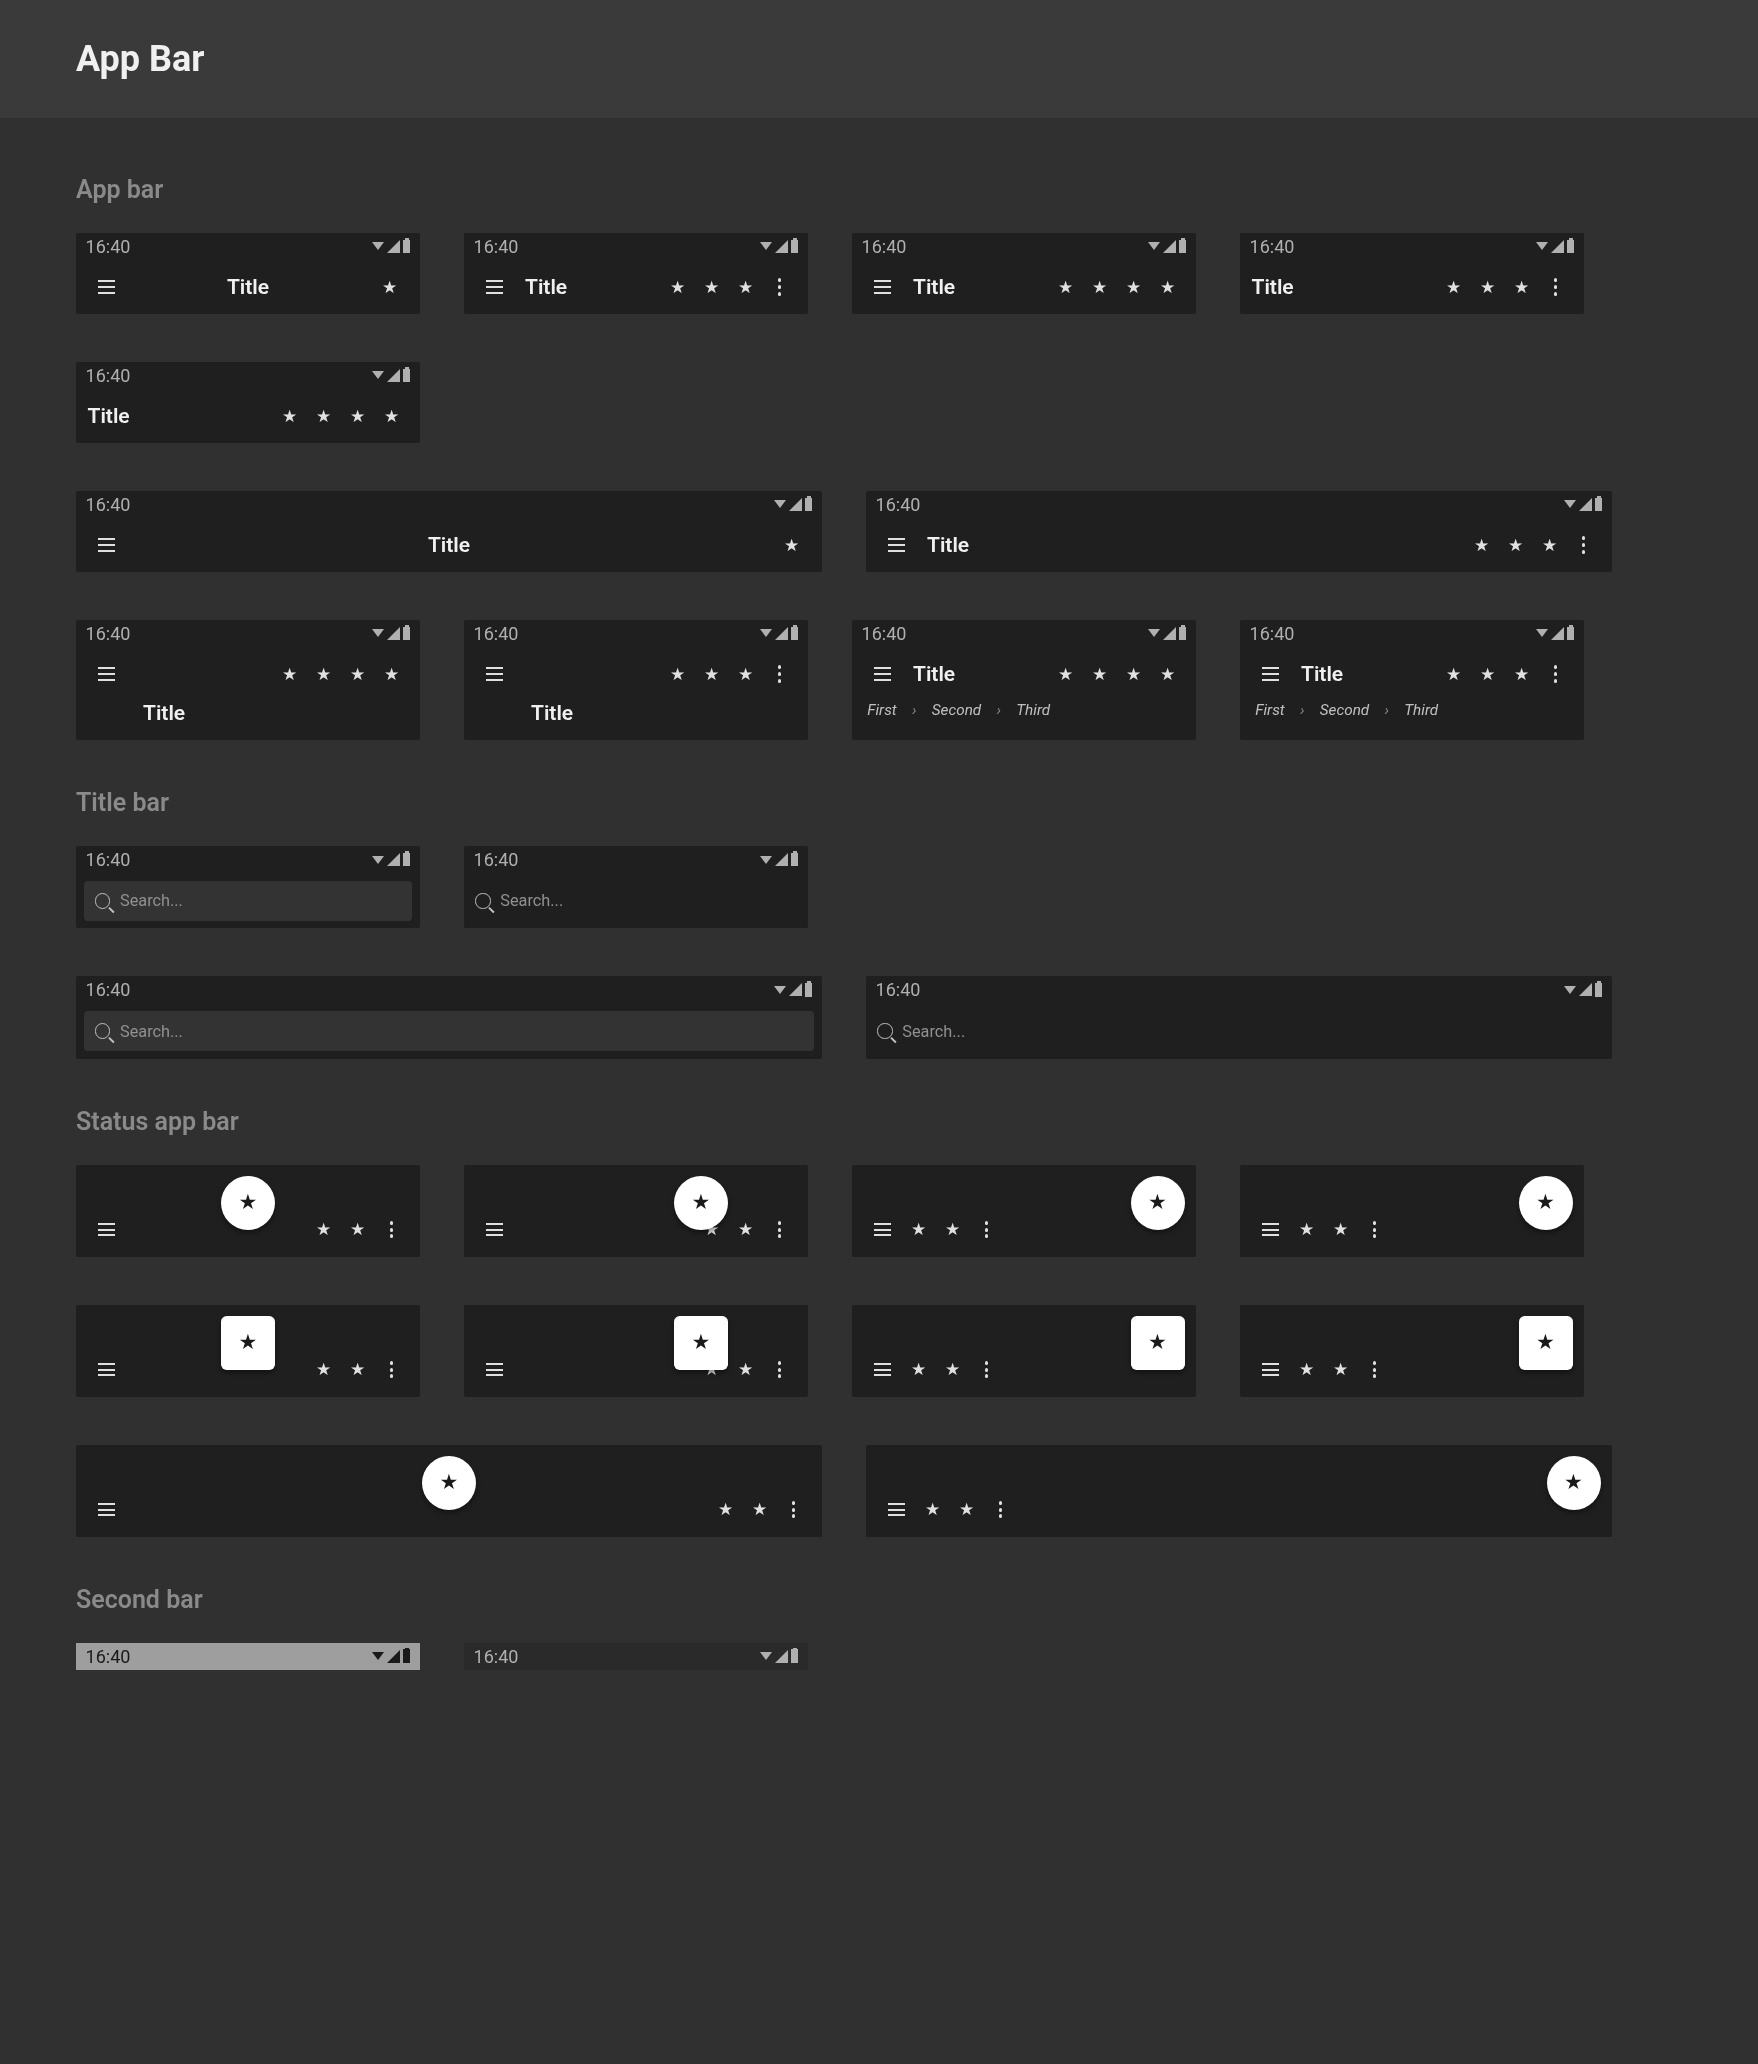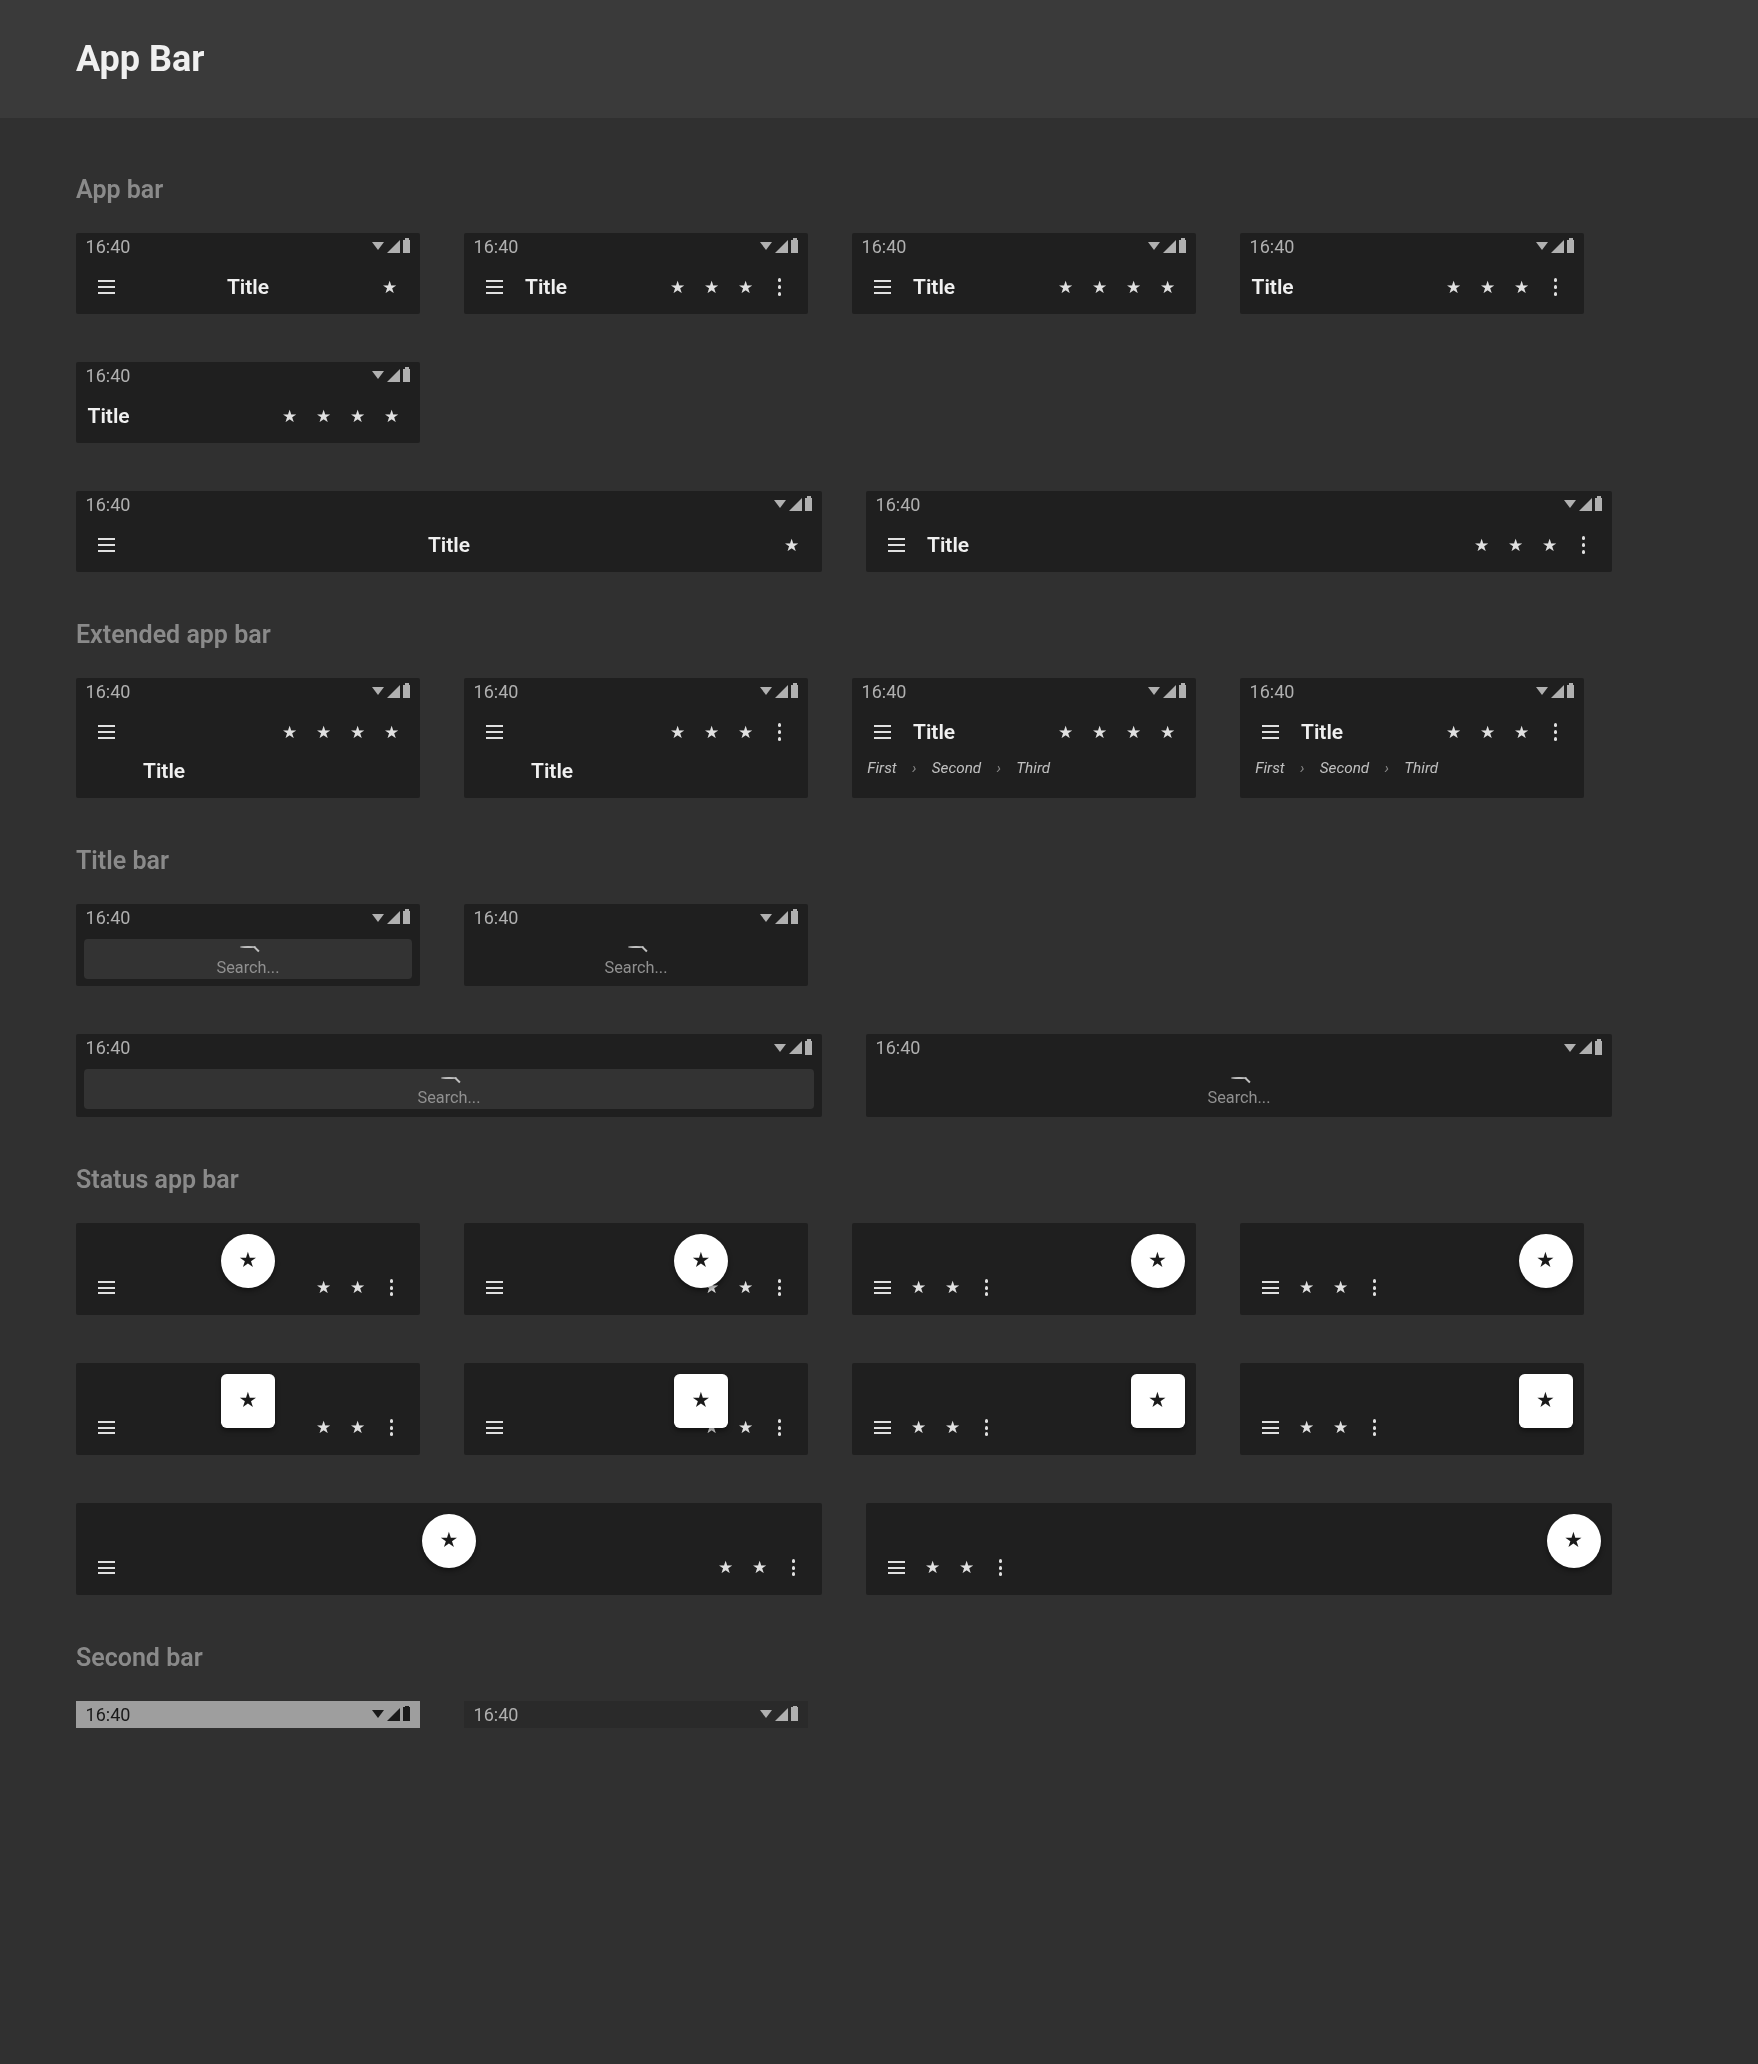--- a/index.html
+++ b/index.html
@@ -171,21 +171,20 @@
     padding: 7.6px;
   }
   .search-field {
     display: flex;
     align-items: center;
     gap: 9.6px;
     background: #333;
     border-radius: 3.8px;
     padding: 7.6px 11.5px;
     height: 40px;
-    flex-direction: column;
   }
   .search-field.flat {
     background: transparent;
     padding: 7.6px 3.8px;
   }
   .search-icon {
     width: 15.3px; height: 15.3px;
     border: 1.9px solid #c0c0c0;
     border-radius: 50%;
     position: relative;
@@ -455,21 +454,20 @@
             <div class="more-vert">
               <span></span>
               <span></span>
               <span></span>
             </div>
           </div>
       </div>
     </div>
   </div>
 
-  <div class="section-title">Extended app bar</div>
 
   <div class="row">
 
     <div class="card w360">
       <div class="status-bar">
         <span>16:40</span>
         <div class="status-icons">
           <div class="tri-down"></div>
           <div class="signal"></div>
           <div class="battery"></div>

